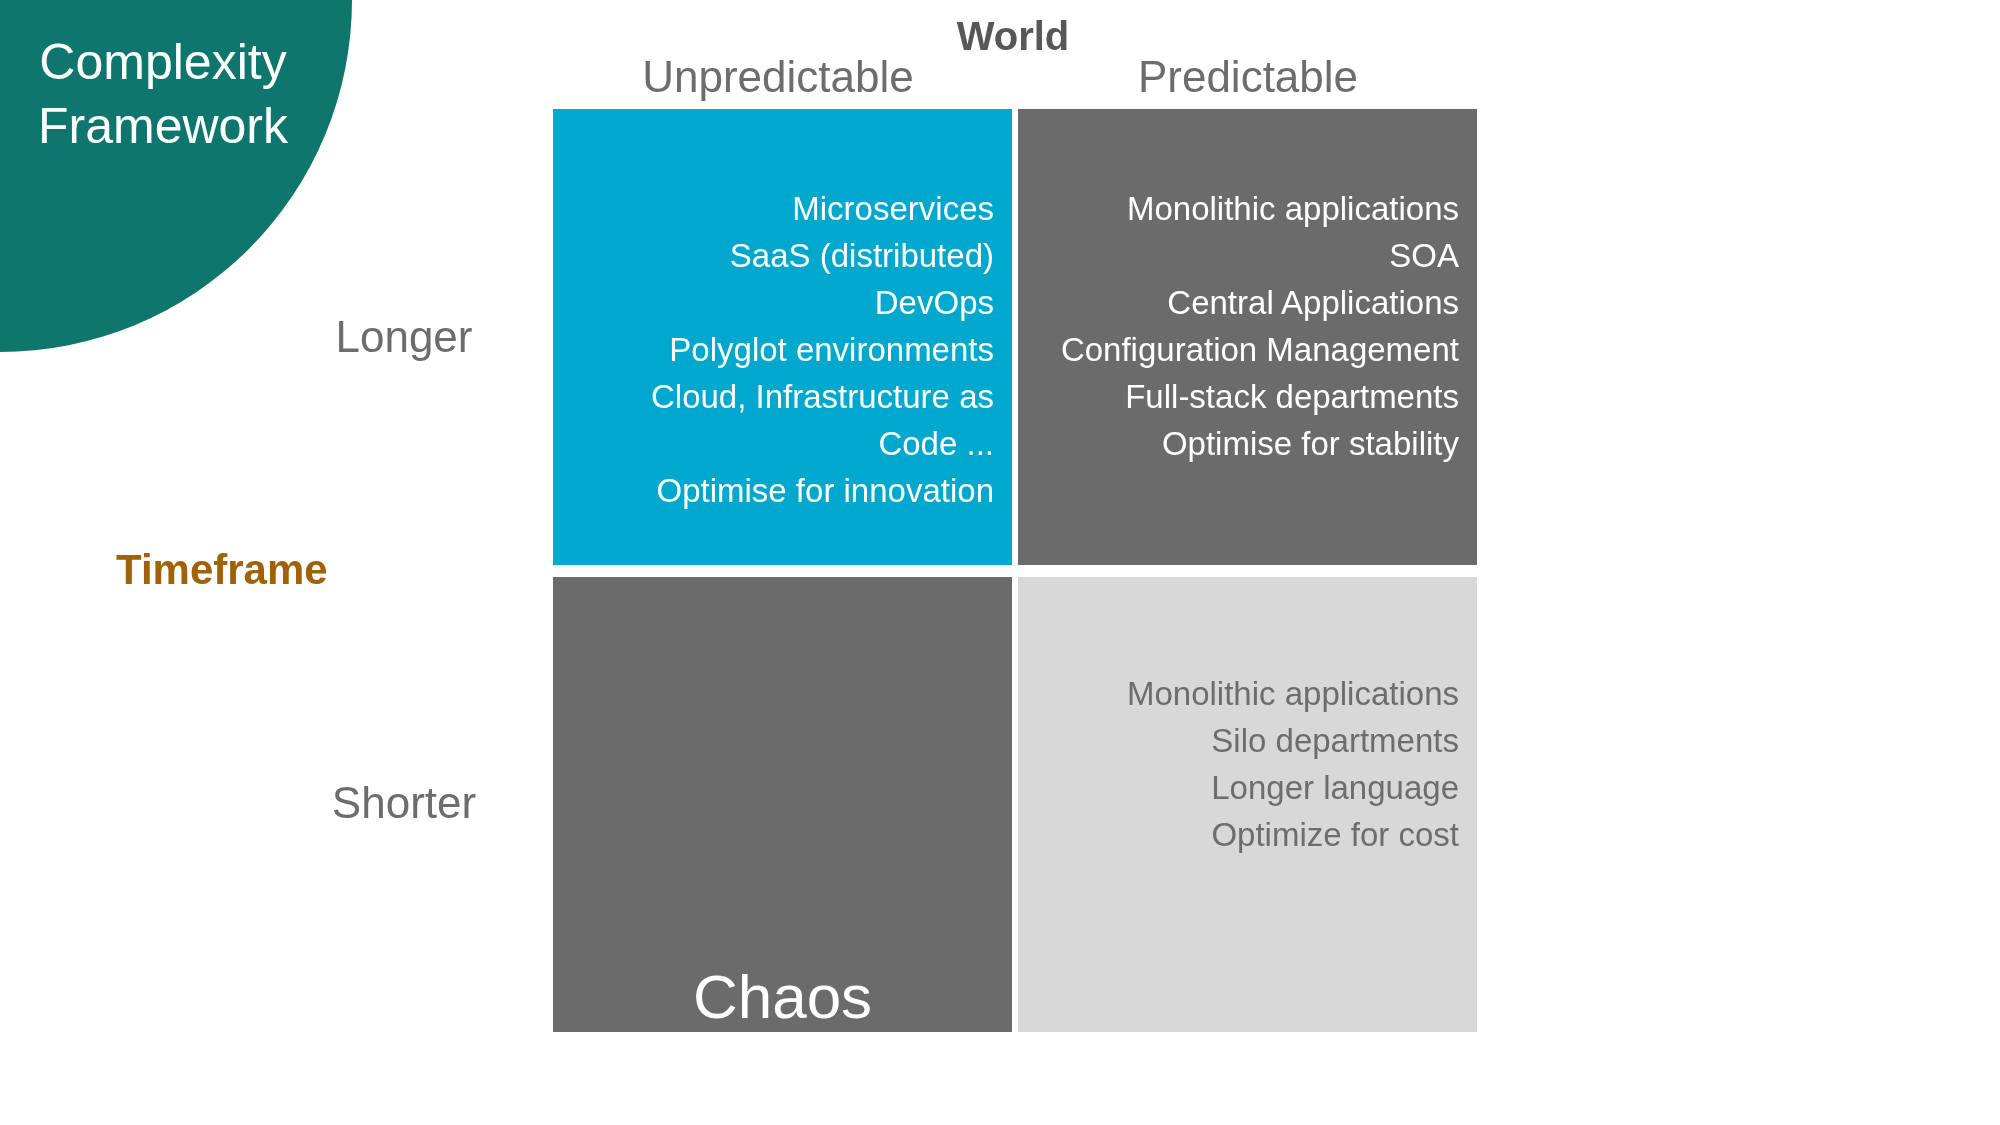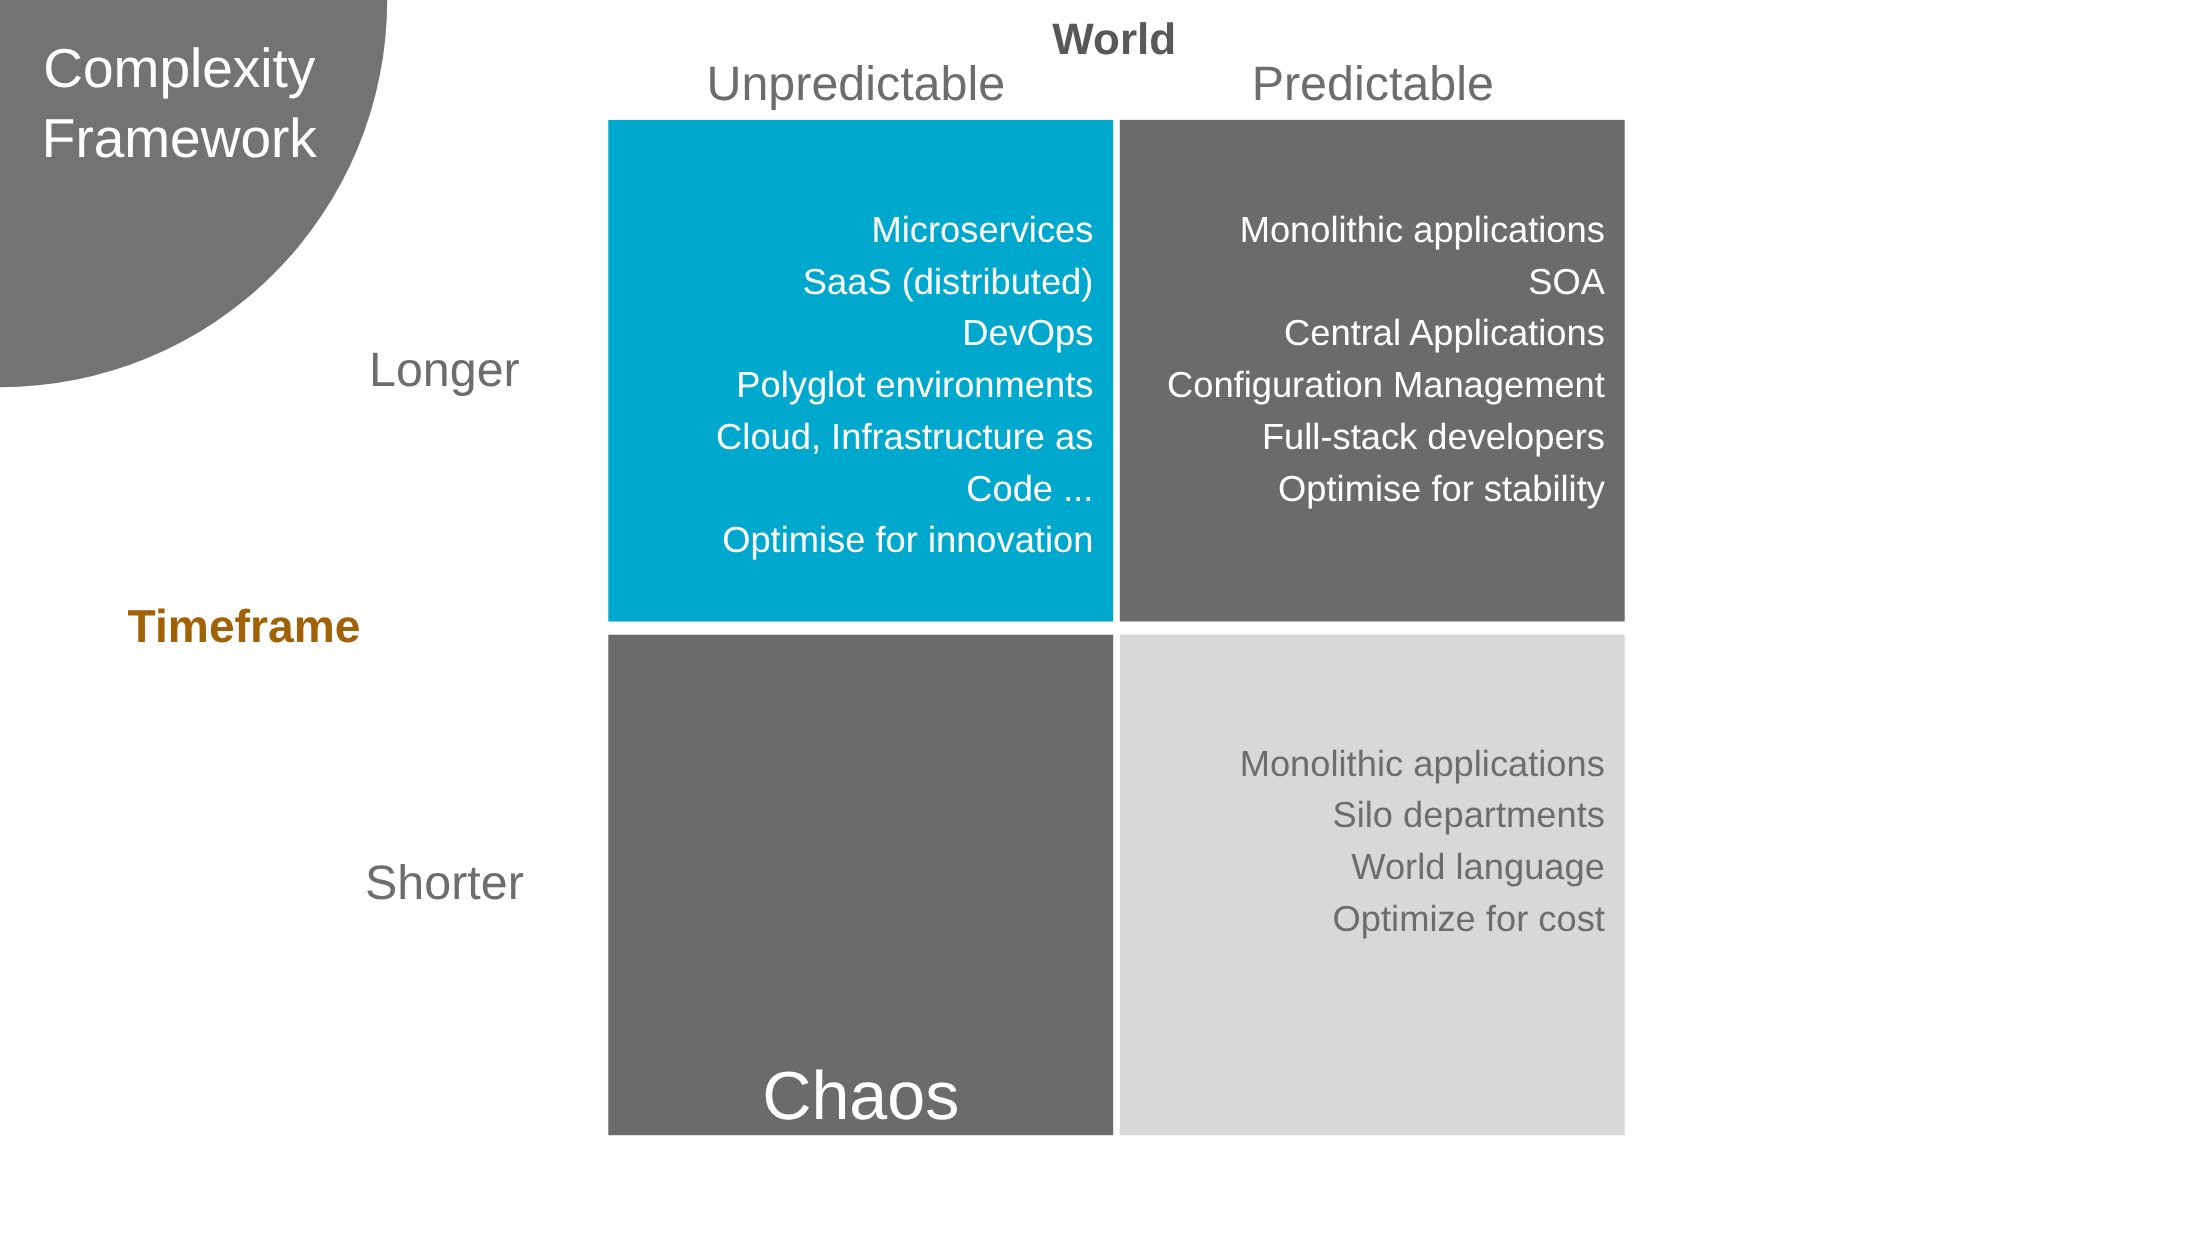--- a/index.html
+++ b/index.html
@@ -10,21 +10,21 @@
     background: #ffffff;
     font-family: "Liberation Sans", sans-serif;
     overflow: hidden;
   }
 
   
   .corner-circle {
     position: absolute;
     top: 0; left: 0;
     width: 352px; height: 352px;
-    background: #737373;
+    background: #0f766e;
     border-bottom-right-radius: 100%;
   }
   .corner-title {
     position: absolute;
     top: 30px; left: 8px;
     width: 310px;
     text-align: center;
     color: #ffffff;
     font-size: 50px;
     line-height: 64px;
@@ -108,31 +108,31 @@
     <div>Optimise for innovation</div>
   </div>
 </div>
 
 <div class="quad quad-b row-1 q-dark">
   <div class="quad-lines">
     <div>Monolithic applications</div>
     <div>SOA</div>
     <div>Central Applications</div>
     <div>Configuration Management</div>
-    <div>Full-stack developers</div>
+    <div>Full-stack departments</div>
     <div>Optimise for stability</div>
   </div>
 </div>
 
 <div class="quad quad-a row-2 q-dark">
   <div class="chaos-wrap">
     <div class="chaos-text">Chaos</div>
   </div>
 </div>
 
 <div class="quad quad-b row-2 q-light">
   <div class="quad-lines light-pad">
     <div>Monolithic applications</div>
     <div>Silo departments</div>
-    <div>World language</div>
+    <div>Longer language</div>
     <div>Optimize for cost</div>
   </div>
 </div>
 
 </body></html>

